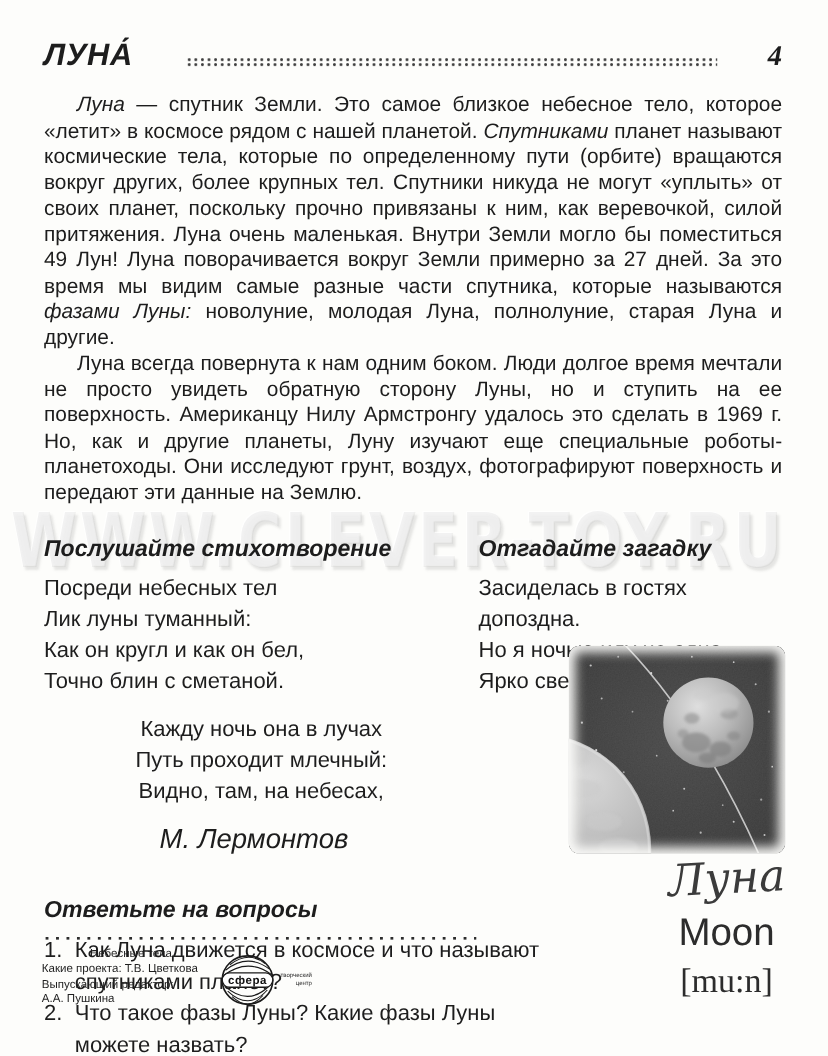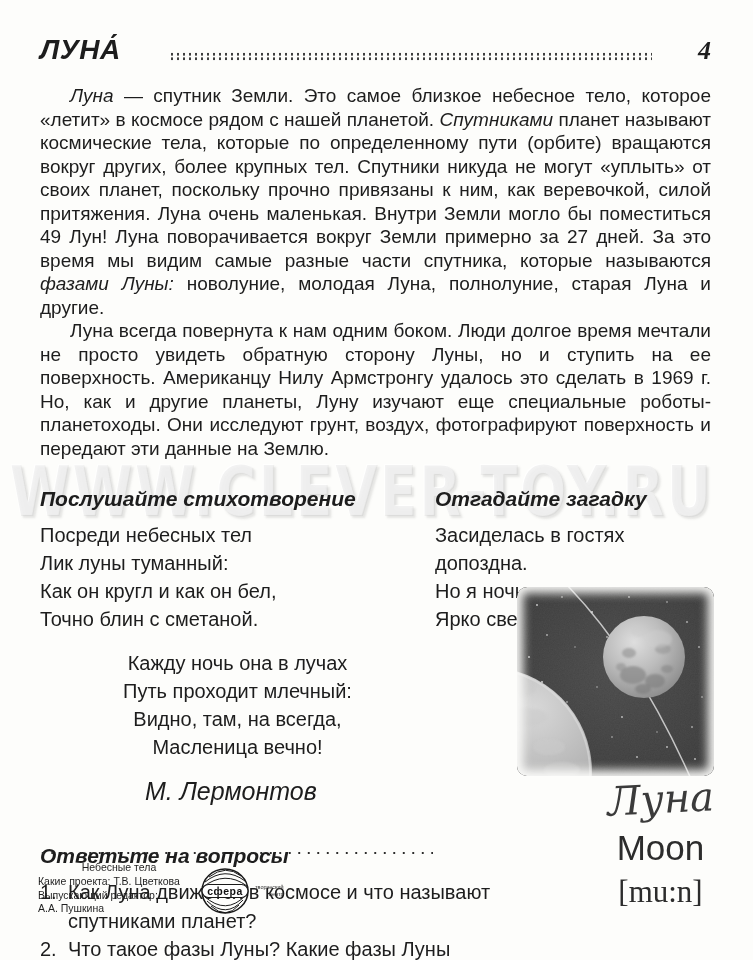--- a/index.html
+++ b/index.html
@@ -100,22 +100,21 @@
         <div class="section-heading">Послушайте стихотворение</div>
         <div>
           <div class="poem-line">Посреди небесных тел</div>
           <div class="poem-line">Лик луны туманный:</div>
           <div class="poem-line">Как он кругл и как он бел,</div>
           <div class="poem-line">Точно блин с сметаной.</div>
         </div>
         <div class="stanza2">
           <div class="poem-line">Кажду ночь она в лучах</div>
           <div class="poem-line">Путь проходит млечный:</div>
-          <div class="poem-line">Видно, там, на всегда,</div>
-          <div class="poem-line">Масленица вечно!</div>
+          <div class="poem-line">Видно, там, на небесах,</div>
         </div>
         <div class="poem-author">М. Лермонтов</div>
       </div>
       <div class="col-right">
         <div class="section-heading">Отгадайте загадку</div>
         <div class="riddle-line">Засиделась в гостях допоздна.</div>
         <div class="riddle-line">Но я ночью иду не одна —</div>
         <div class="riddle-line">Ярко светит на небе …</div>
         <div class="riddle-answer">(Луна).</div>
       </div>

